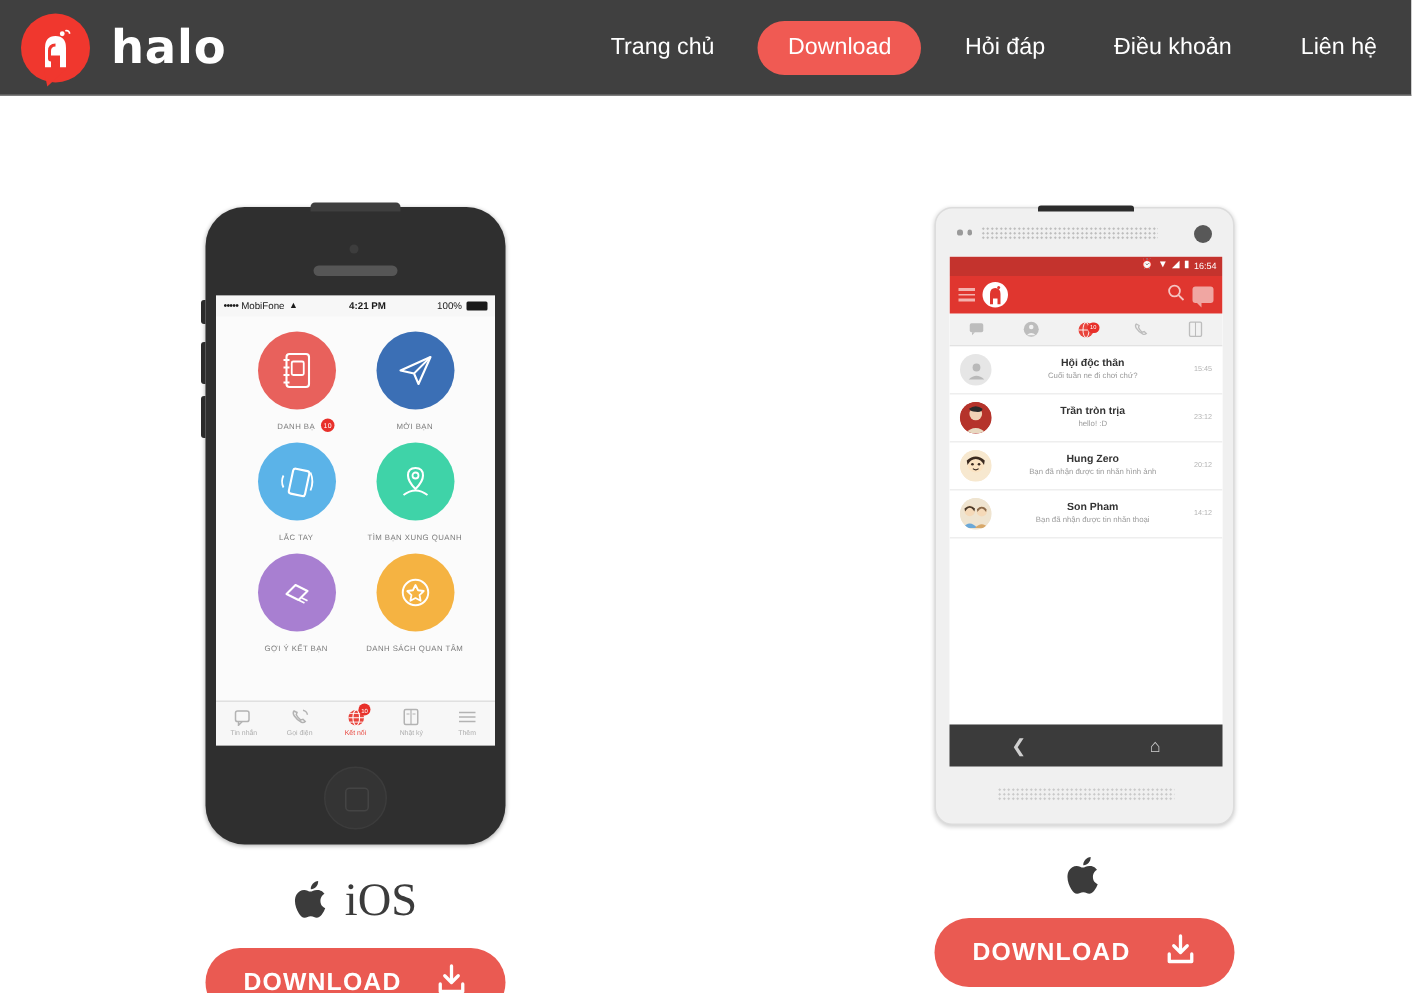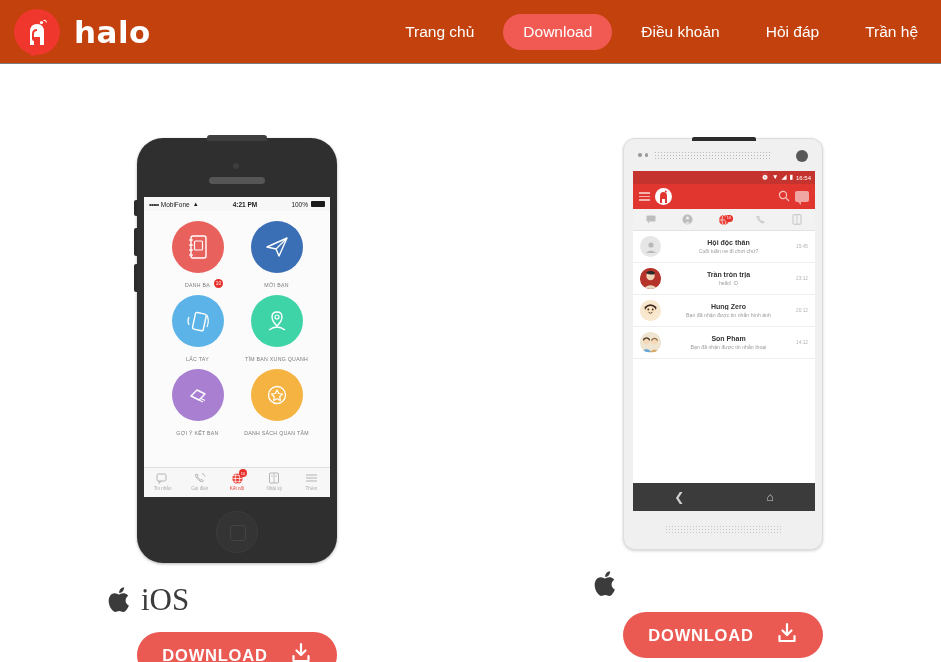--- a/index.html
+++ b/index.html
@@ -6,21 +6,21 @@
   html, body {
     width: 941px; height: 662px;
     font-family: "Liberation Sans", sans-serif;
     background: #fff; overflow: hidden;
   }
 
   
   .site-header {
     position: relative;
     height: 64px;
-    background: #c2410c;
+    background: #404040;
     border-bottom: 1px solid #7d7d7d;
     display: flex; align-items: center;
   }
   .brand { display: flex; align-items: center; padding-left: 14px; }
   .brand-logo {
     position: relative; width: 46px; height: 46px;
   }
   .brand-logo .bubble {
     position: absolute; left: 0; top: 0;
     width: 46px; height: 46px;
@@ -336,21 +336,21 @@
   }
   .chat-prev {
     font-size: 5.2px; color: #9b9b9b; margin-top: 1.5px;
     white-space: nowrap; overflow: hidden;
   }
   .chat-time { font-size: 4.8px; color: #b5b5b5; flex-shrink: 0; }
 
   
   .os-title {
     margin-top: 19px;
-    display: flex; align-items: center; 
+    display: flex; align-items: center; justify-content: center;
     gap: 9px;
   }
   .apple-glyph {
     width: 25px; height: 29px;
     display: flex; align-items: center; justify-content: center;
   }
   .os-name {
     font-family: "Liberation Serif", serif;
     font-size: 31px; color: #3b3b3b;
   }
@@ -380,23 +380,23 @@
         <circle cx="15.5" cy="3.5" r="1.6" fill="#fff"></circle>
         <path d="M17.5 1.5 Q20 1 20.5 3.5" stroke="#fff" stroke-width="1.1" fill="none"></path>
       </svg>
     </div>
     <div class="brand-name">halo</div>
   </div>
 
   <nav class="main-nav">
     <div class="nav-item">Trang chủ</div>
     <div class="nav-item active">Download</div>
+    <div class="nav-item">Hỏi đáp</div>
     <div class="nav-item">Điều khoản</div>
-    <div class="nav-item">Hỏi đáp</div>
-    <div class="nav-item">Trần hệ</div>
+    <div class="nav-item">Liên hệ</div>
   </nav>
 </div>
 
 <div class="content">
 
   <div class="device-col col-ios">
 
     <div class="iphone">
       <div class="top-notch"></div>
       <div class="cam"></div>

